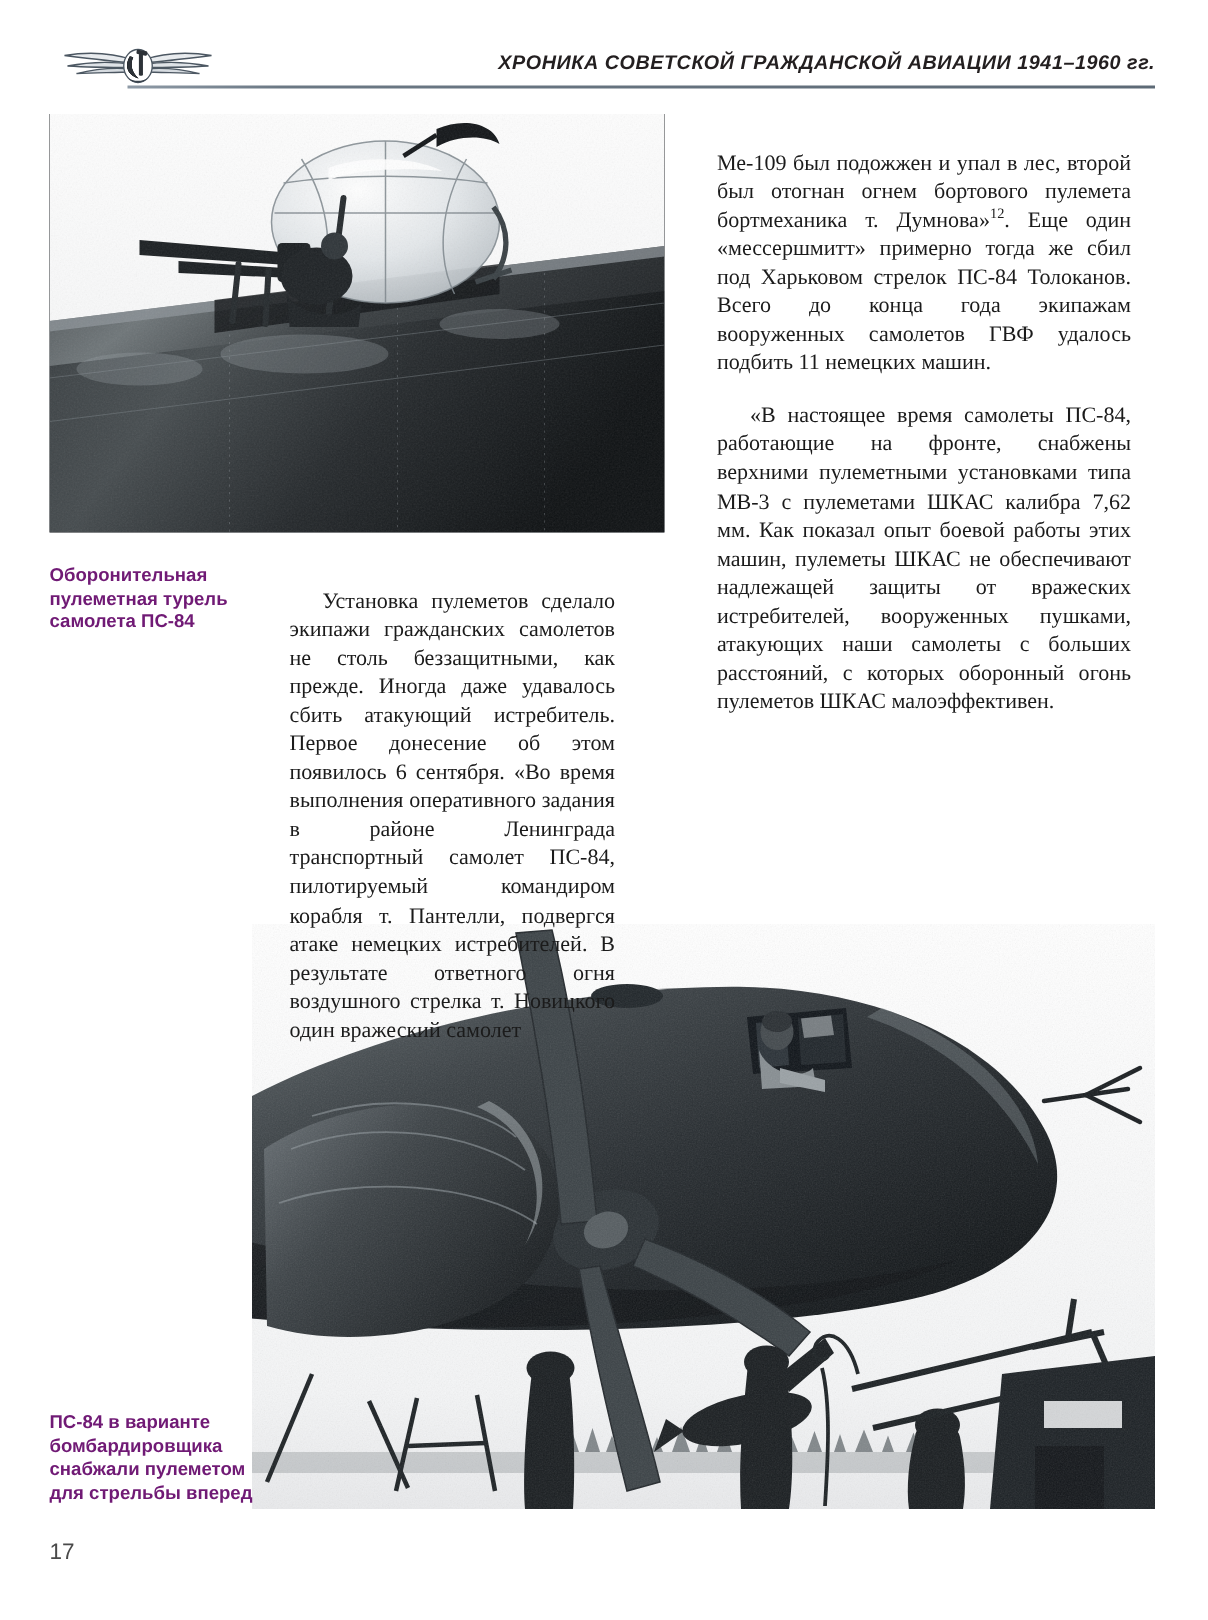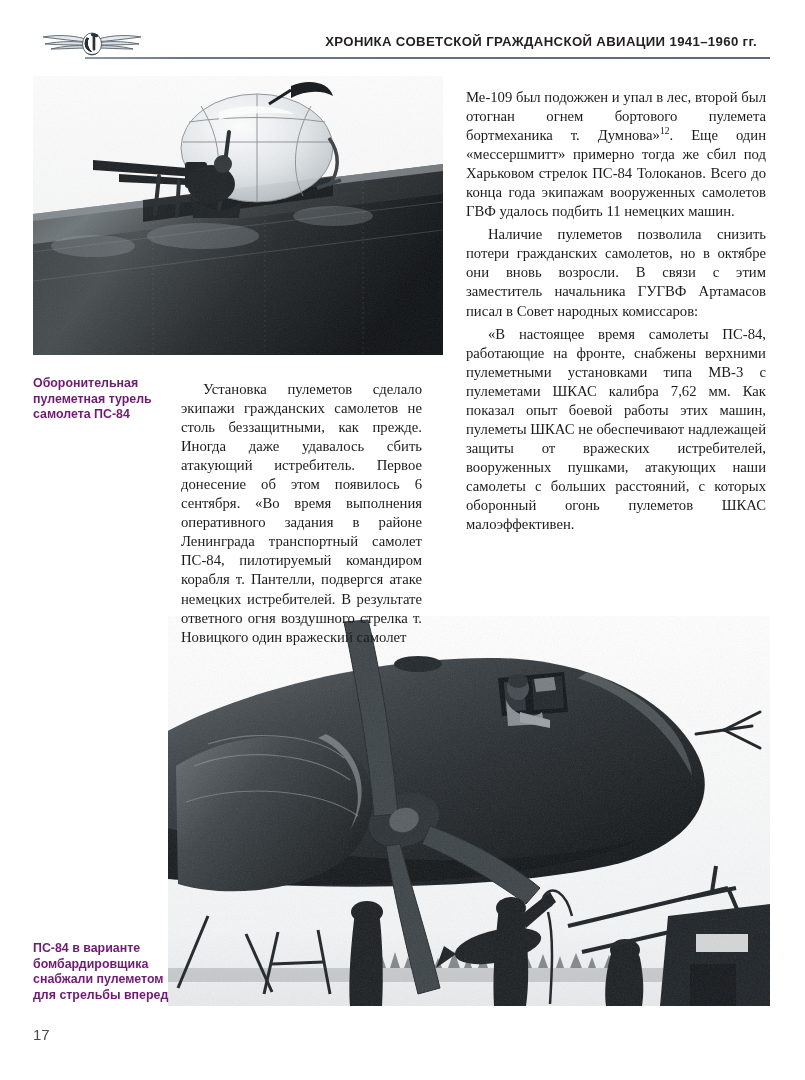--- a/index.html
+++ b/index.html
@@ -26,23 +26,24 @@
   }
   .header-emblem {
     position: absolute;
     left: 0;
     top: 2px;
     width: 118px;
     height: 30px;
   }
   .header-title {
     position: absolute;
-    right: 13px;
+    right: 0;
     top: 8px;
     font-family: "Liberation Sans", sans-serif;
+    font-style: italic;
     font-weight: bold;
     font-size: 13.2px;
     letter-spacing: 0.35px;
     color: #231f20;
     white-space: nowrap;
   }
   .header-rule {
     position: absolute;
     left: 52px;
     top: 31px;
@@ -97,21 +98,21 @@
     position: absolute;
     font-family: "Liberation Serif", serif;
     font-size: 14.7px;
     line-height: 19.05px;
     color: #1b1b1b;
     text-align: justify;
     text-justify: inter-word;
     hyphens: manual;
   }
   .col p {
-    margin: 4px;
+    margin: 16px;
     text-indent: 22px;
   }
   .col p.noindent { text-indent: 0; }
 
   #col-left {
     left: 177px;
     top: 376px;
     width: 249px;
   }
   #col-right {
@@ -420,19 +421,18 @@
   <div class="caption" id="caption-bomber">
     <span>ПС-84 в варианте бомбардировщика снабжали пулеметом для стрельбы вперед</span>
   </div>
 
   <div class="col" id="col-left">
     <p>Установка пулеметов сделало экипажи гражданских самолетов не столь беззащитными, как прежде. Иногда даже удавалось сбить атакующий истребитель. Первое донесение об этом появилось 6 сентября. «Во время выполнения оперативного задания в районе Ленинграда транспортный самолет ПС-84, пилотируемый командиром корабля т. Пантелли, подвергся атаке немецких истребителей. В результате ответного огня воздушного стрелка т. Новицкого один вражеский самолет</p>
   </div>
 
   <div class="col" id="col-right">
     <p class="noindent"><span>Ме-109 был подожжен и упал в лес, второй был отогнан огнем бортового пулемета бортмеханика т. Думнова»</span><sup>12</sup><span>. Еще один «мессершмитт» примерно тогда же сбил под Харьковом стрелок ПС-84 Толоканов. Всего до конца года экипажам вооруженных самолетов ГВФ удалось подбить 11 немецких машин.</span></p>
-    <p>Наличие пулеметов позволила снизить потери гражданских самолетов, но в октябре они вновь возросли. В связи с этим заместитель начальника ГУГВФ Артамасов писал в Совет народных комиссаров:</p>
     <p>«В настоящее время самолеты ПС-84, работающие на фронте, снабжены верхними пулеметными установками типа МВ-3 с пулеметами ШКАС калибра 7,62 мм. Как показал опыт боевой работы этих машин, пулеметы ШКАС не обеспечивают надлежащей защиты от вражеских истребителей, вооруженных пушками, атакующих наши самолеты с больших расстояний, с которых оборонный огонь пулеметов ШКАС малоэффективен.</p>
   </div>
 
   <div class="folio">17</div>
 
 </div>
 
 </body></html>

